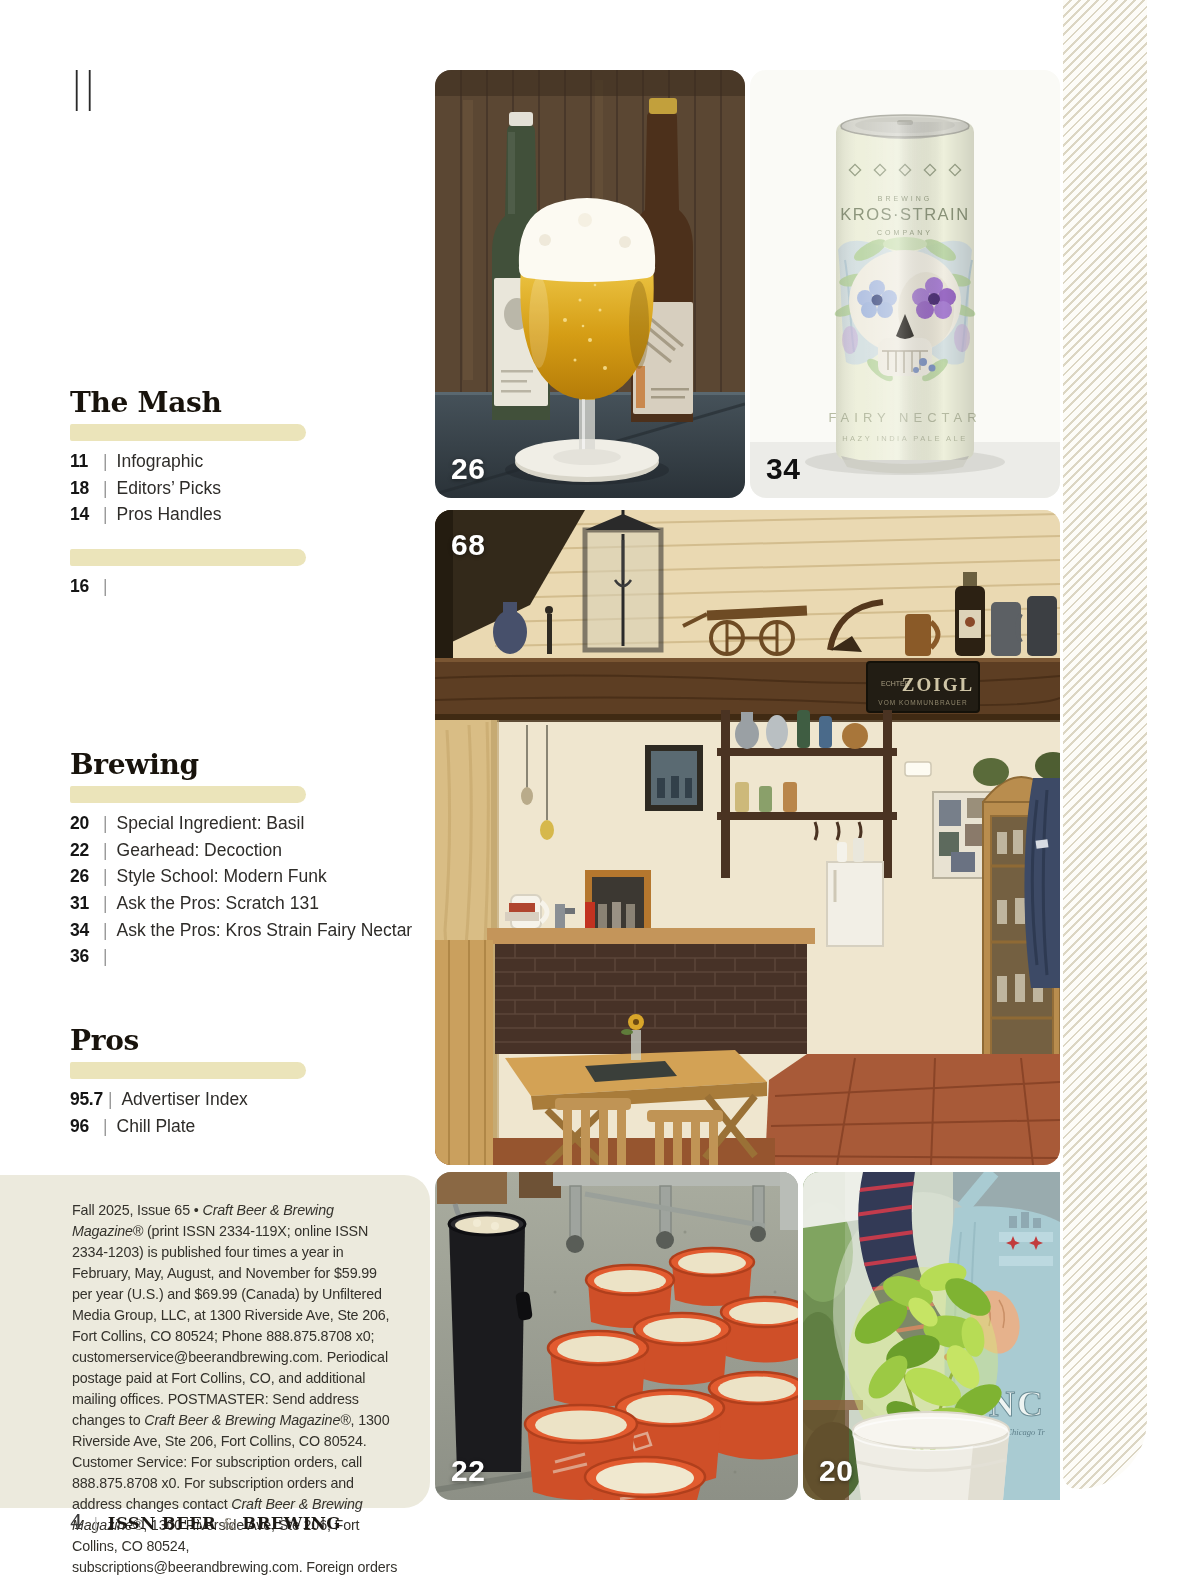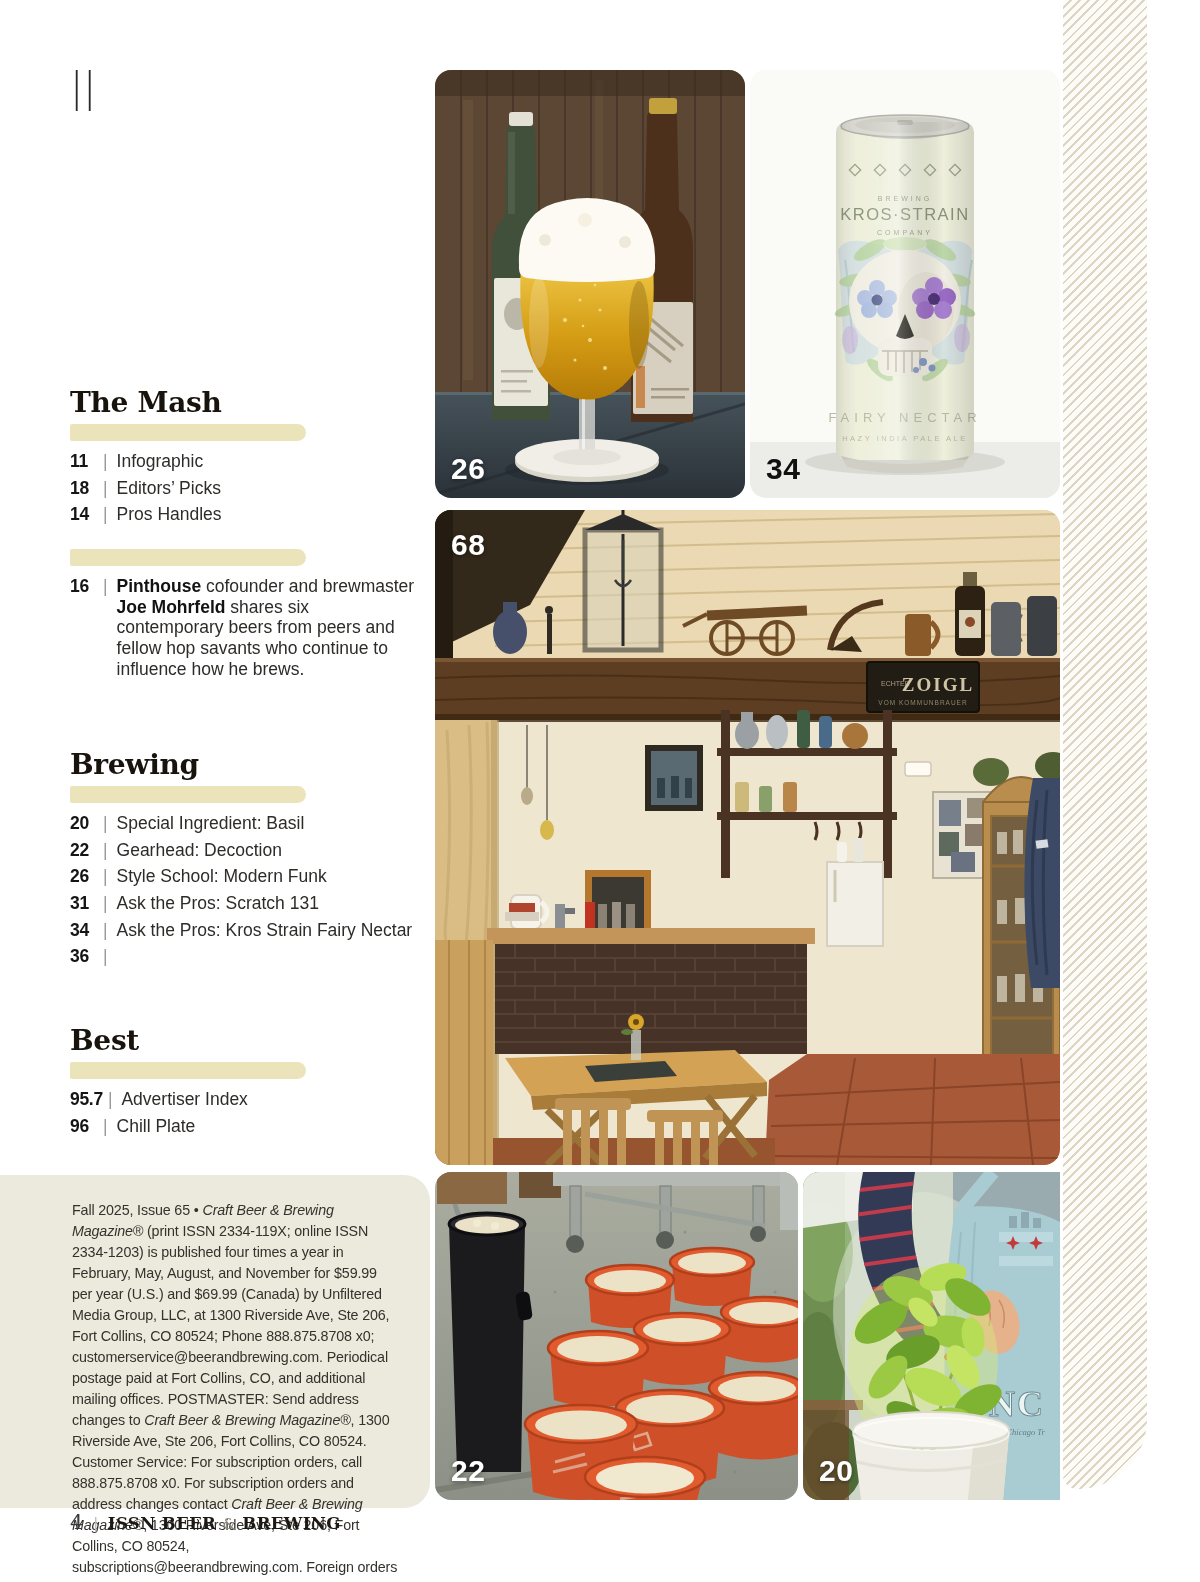--- a/index.html
+++ b/index.html
@@ -95,21 +95,20 @@
           <span class="toc-text"><span>Pros Handles</span></span>
         </div>
       </div>
     </section>
     <section class="toc-section">
       <div class="toc-bar"></div>
       <div class="toc-list">
         <div class="toc-row">
           <span class="toc-num">16</span>
           <span class="toc-sep">|</span>
-          <span class="toc-text"><b>Pinthouse</b><span> cofounder and brewmaster </span><b>Joe Mohrfeld</b><span> shares six contemporary beers from peers and fellow hop savants who continue to influence how he brews.</span></span>
         </div>
       </div>
     </section>
     <section class="toc-section">
       <h2 class="toc-heading">Brewing</h2>
       <div class="toc-bar"></div>
       <div class="toc-list">
         <div class="toc-row">
           <span class="toc-num">20</span>
           <span class="toc-sep">|</span>
@@ -135,21 +134,21 @@
           <span class="toc-sep">|</span>
           <span class="toc-text"><span>Ask the Pros: Kros Strain Fairy Nectar</span></span>
         </div>
         <div class="toc-row">
           <span class="toc-num">36</span>
           <span class="toc-sep">|</span>
         </div>
       </div>
     </section>
     <section class="toc-section">
-      <h2 class="toc-heading">Best</h2>
+      <h2 class="toc-heading">Pros</h2>
       <div class="toc-bar"></div>
       <div class="toc-list">
         <div class="toc-row">
           <span class="toc-num">95.7</span>
           <span class="toc-sep">|</span>
           <span class="toc-text"><span>Advertiser Index</span></span>
         </div>
         <div class="toc-row">
           <span class="toc-num">96</span>
           <span class="toc-sep">|</span>

